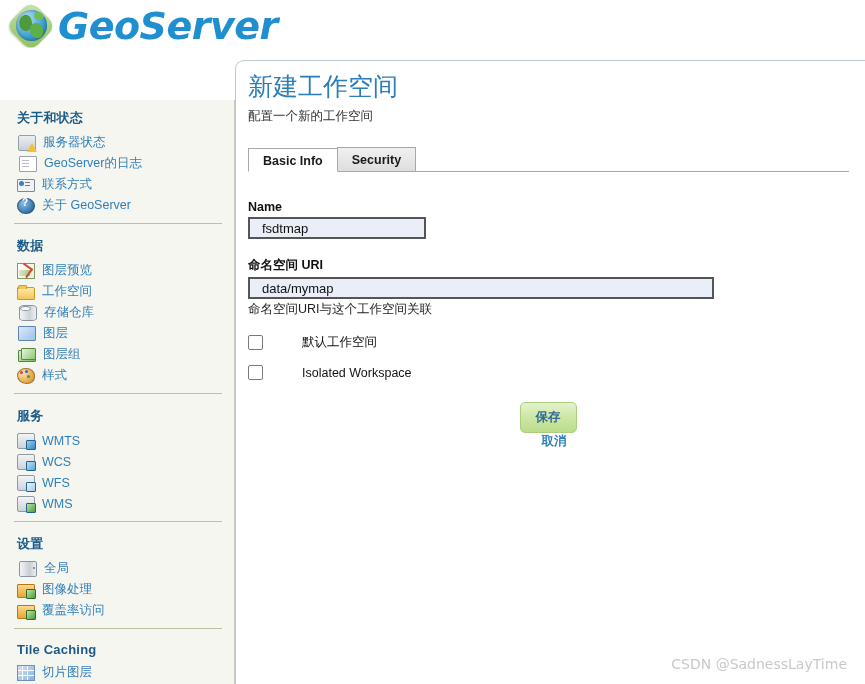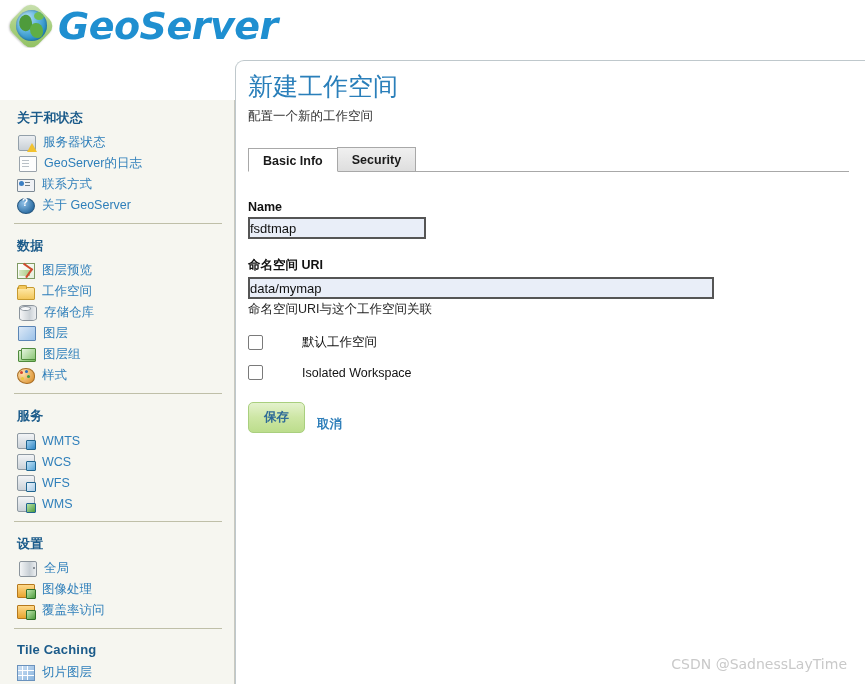--- a/index.html
+++ b/index.html
@@ -367,21 +367,21 @@
     font-weight: bold;
     margin-bottom: 3px;
   }
   .txt-input {
     display: block;
     background: #e9eef8;
     border: 2px solid #555555;
     font-family: "Liberation Sans", sans-serif;
     font-size: 13px;
     color: #111111;
-    padding: 2px 0;
+    padding: 2px 12px;
     box-sizing: border-box;
     height: 22px;
     outline: none;
   }
   #name-input { width: 178px; margin-bottom: 18px; }
   #uri-input  { width: 466px; margin-bottom: 2px; }
   .help-text {
     font-size: 12.5px;
     color: #222222;
     margin-bottom: 16px;
@@ -400,22 +400,23 @@
     cursor: pointer;
     flex: 0 0 13px;
   }
   .check-row .ck-label {
     font-size: 12.5px;
     color: #111111;
     padding-left: 32px;
   }
   #buttons-row {
     display: flex;
-    align-items: flex-end;
+    align-items: center;
     margin-top: 22px;
+    flex-direction: column;
   }
   #save-button {
     background: linear-gradient(to bottom,#e4f2cd 0%,#cde6a4 50%,#bcdd8c 100%);
     border: 1px solid #a9cf7e;
     border-radius: 5px;
     padding: 6px 15px;
     font-size: 12.5px;
     font-weight: bold;
     color: #2f6b97;
     cursor: pointer;

